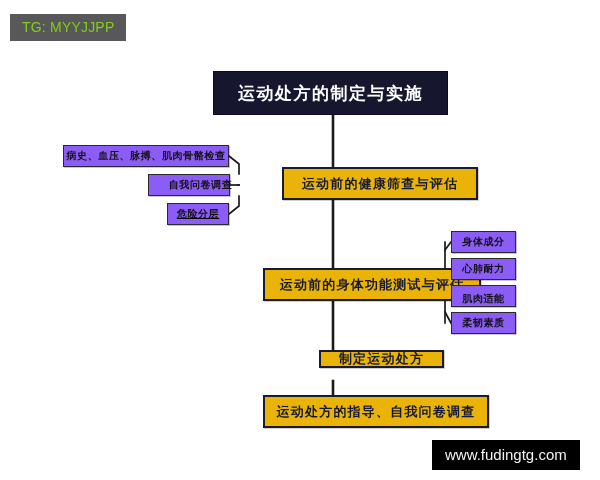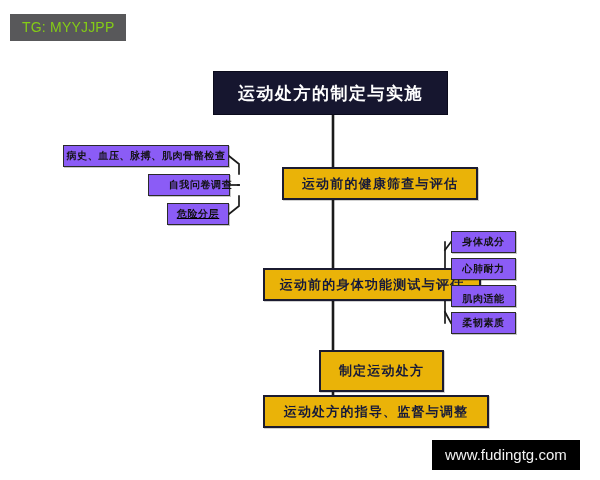--- a/index.html
+++ b/index.html
@@ -96,21 +96,21 @@
   .blue-box .txt {
     color: #161a3a;
     font-size: 13px;
     font-weight: bold;
     letter-spacing: 1.2px;
     white-space: nowrap;
   }
 
   #box-health   { left: 238px; top: 167px; width: 196px; height: 33px; }
   #box-fitness  { left: 219px; top: 268px; width: 218px; height: 33px; }
-  #box-prescr   { left: 275px; top: 350px; width: 125px; height: 42px; }
+  #box-prescr   { left: 275px; top: 350px; width: 125px; height: 18px; }
   #box-guide    { left: 219px; top: 395px; width: 226px; height: 33px; }
 
   
   .sub-box {
     position: absolute;
     background: #8b5cf6;
     border: 1.6px solid #2a2a2a;
     box-sizing: border-box;
     display: flex;
     align-items: center;
@@ -188,21 +188,21 @@
 
   <div class="blue-box" id="box-fitness">
     <span class="txt">运动前的身体功能测试与评估</span>
   </div>
 
   <div class="blue-box" id="box-prescr">
     <span class="txt">制定运动处方</span>
   </div>
 
   <div class="blue-box" id="box-guide">
-    <span class="txt">运动处方的指导、监督与调整</span>
+    <span class="txt">运动处方的指导、自我问卷调查</span>
   </div>
 
   <div class="sub-box" id="sub-r0">
     <span class="txt">身体成分</span>
   </div>
   <div class="sub-box" id="sub-r1">
     <span class="txt">心肺耐力</span>
   </div>
   <div class="sub-box" id="sub-r2">
     <span class="txt">肌肉适能</span>

